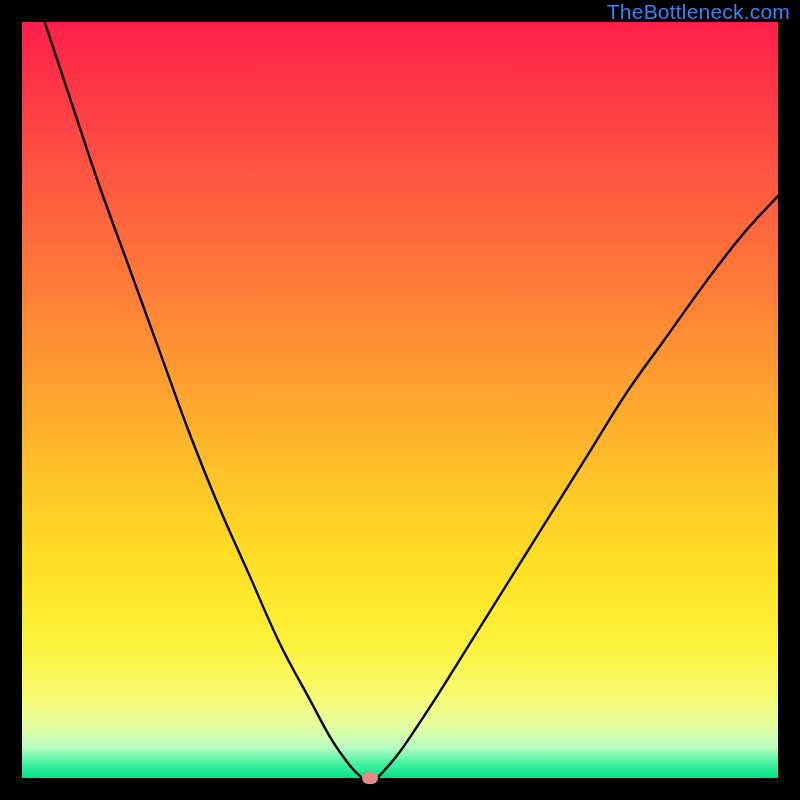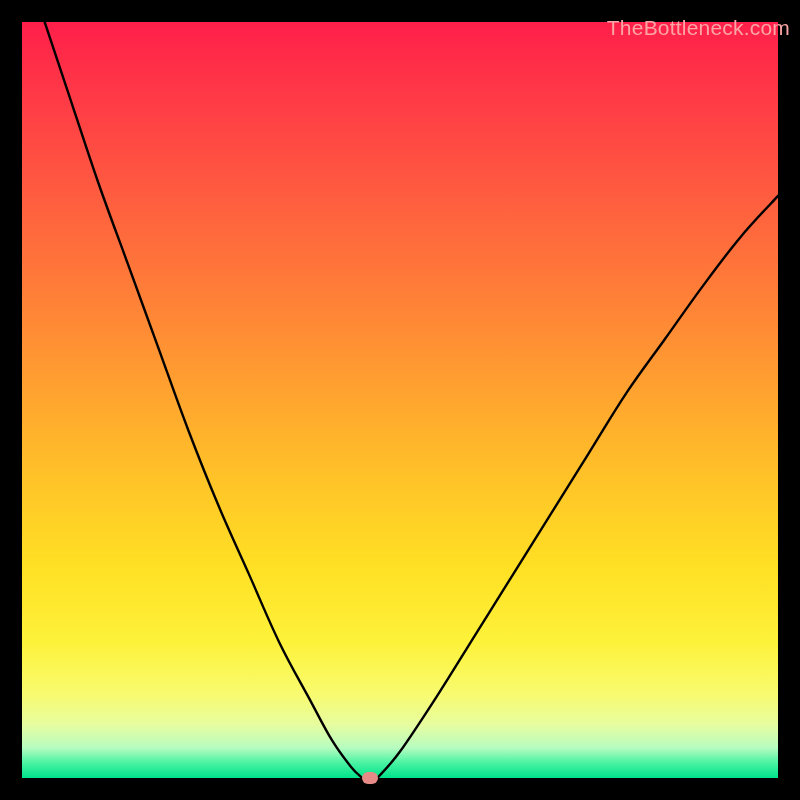--- a/index.html
+++ b/index.html
@@ -42,23 +42,23 @@
   }
   .marker {
     position: absolute;
     width: 16px;
     height: 12px;
     border-radius: 6px;
     transform: translate(-50%, -50%);
   }
   .watermark {
     position: absolute;
-    top: 16px;
+    top: 0;
     right: 10px;
-    color: #fca5a5;
+    color: #3b82f6;
     font-size: 21px;
     font-weight: 500;
     letter-spacing: 0.2px;
     pointer-events: none;
   }
   svg.curve {
     position: absolute;
     left: 0;
     top: 0;
     width: 100%;

